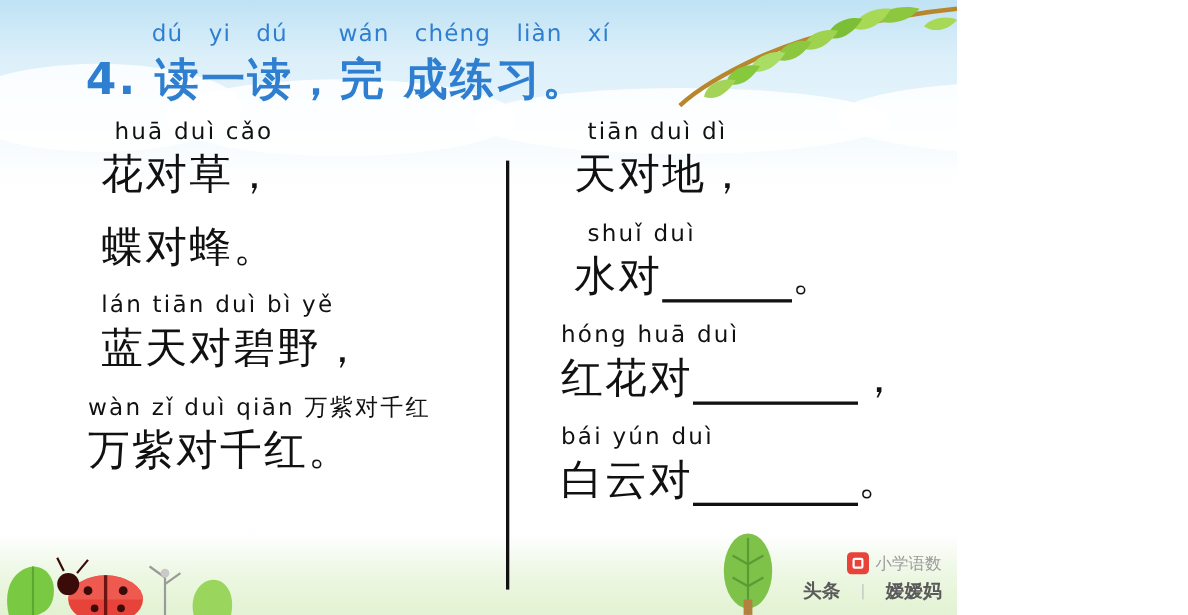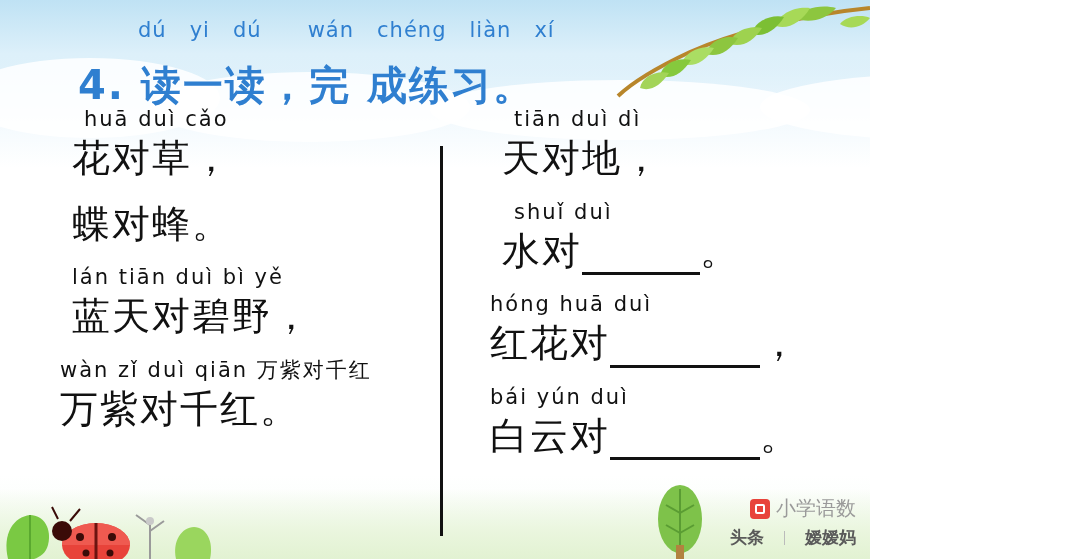--- a/index.html
+++ b/index.html
@@ -64,27 +64,27 @@
     margin-left: 60px;
     white-space: nowrap;
   }
   .title-pinyin span { display: inline-block; }
   .title-main {
     font-family: "DejaVu Sans", sans-serif;
     font-size: 40px;
     font-weight: bold;
     color: #2f7fd0;
     letter-spacing: 2px;
-    margin-top: 16px;
+    margin-top: 2px;
     white-space: nowrap;
   }
 
   .columns {
     position: absolute;
-    left: 48px;
+    left: 68px;
     top: 108px;
     width: 960px;
     height: 430px;
   }
   .divider {
     position: absolute;
     left: 392px;
     top: 38px;
     width: 3px;
     height: 390px;
@@ -141,21 +141,21 @@
     display: flex;
     flex-direction: column;
     align-items: flex-end;
     gap: 4px;
   }
   .wm-top {
     display: flex;
     align-items: center;
     gap: 6px;
     color: #9a9a9a;
-    font-size: 20px;
+    font-size: 15px;
     font-family: "DejaVu Sans", sans-serif;
   }
   .wm-logo {
     width: 20px; height: 20px;
     border-radius: 4px;
     background: #e8433a;
     position: relative;
   }
   .wm-logo::after {
     content: "";

